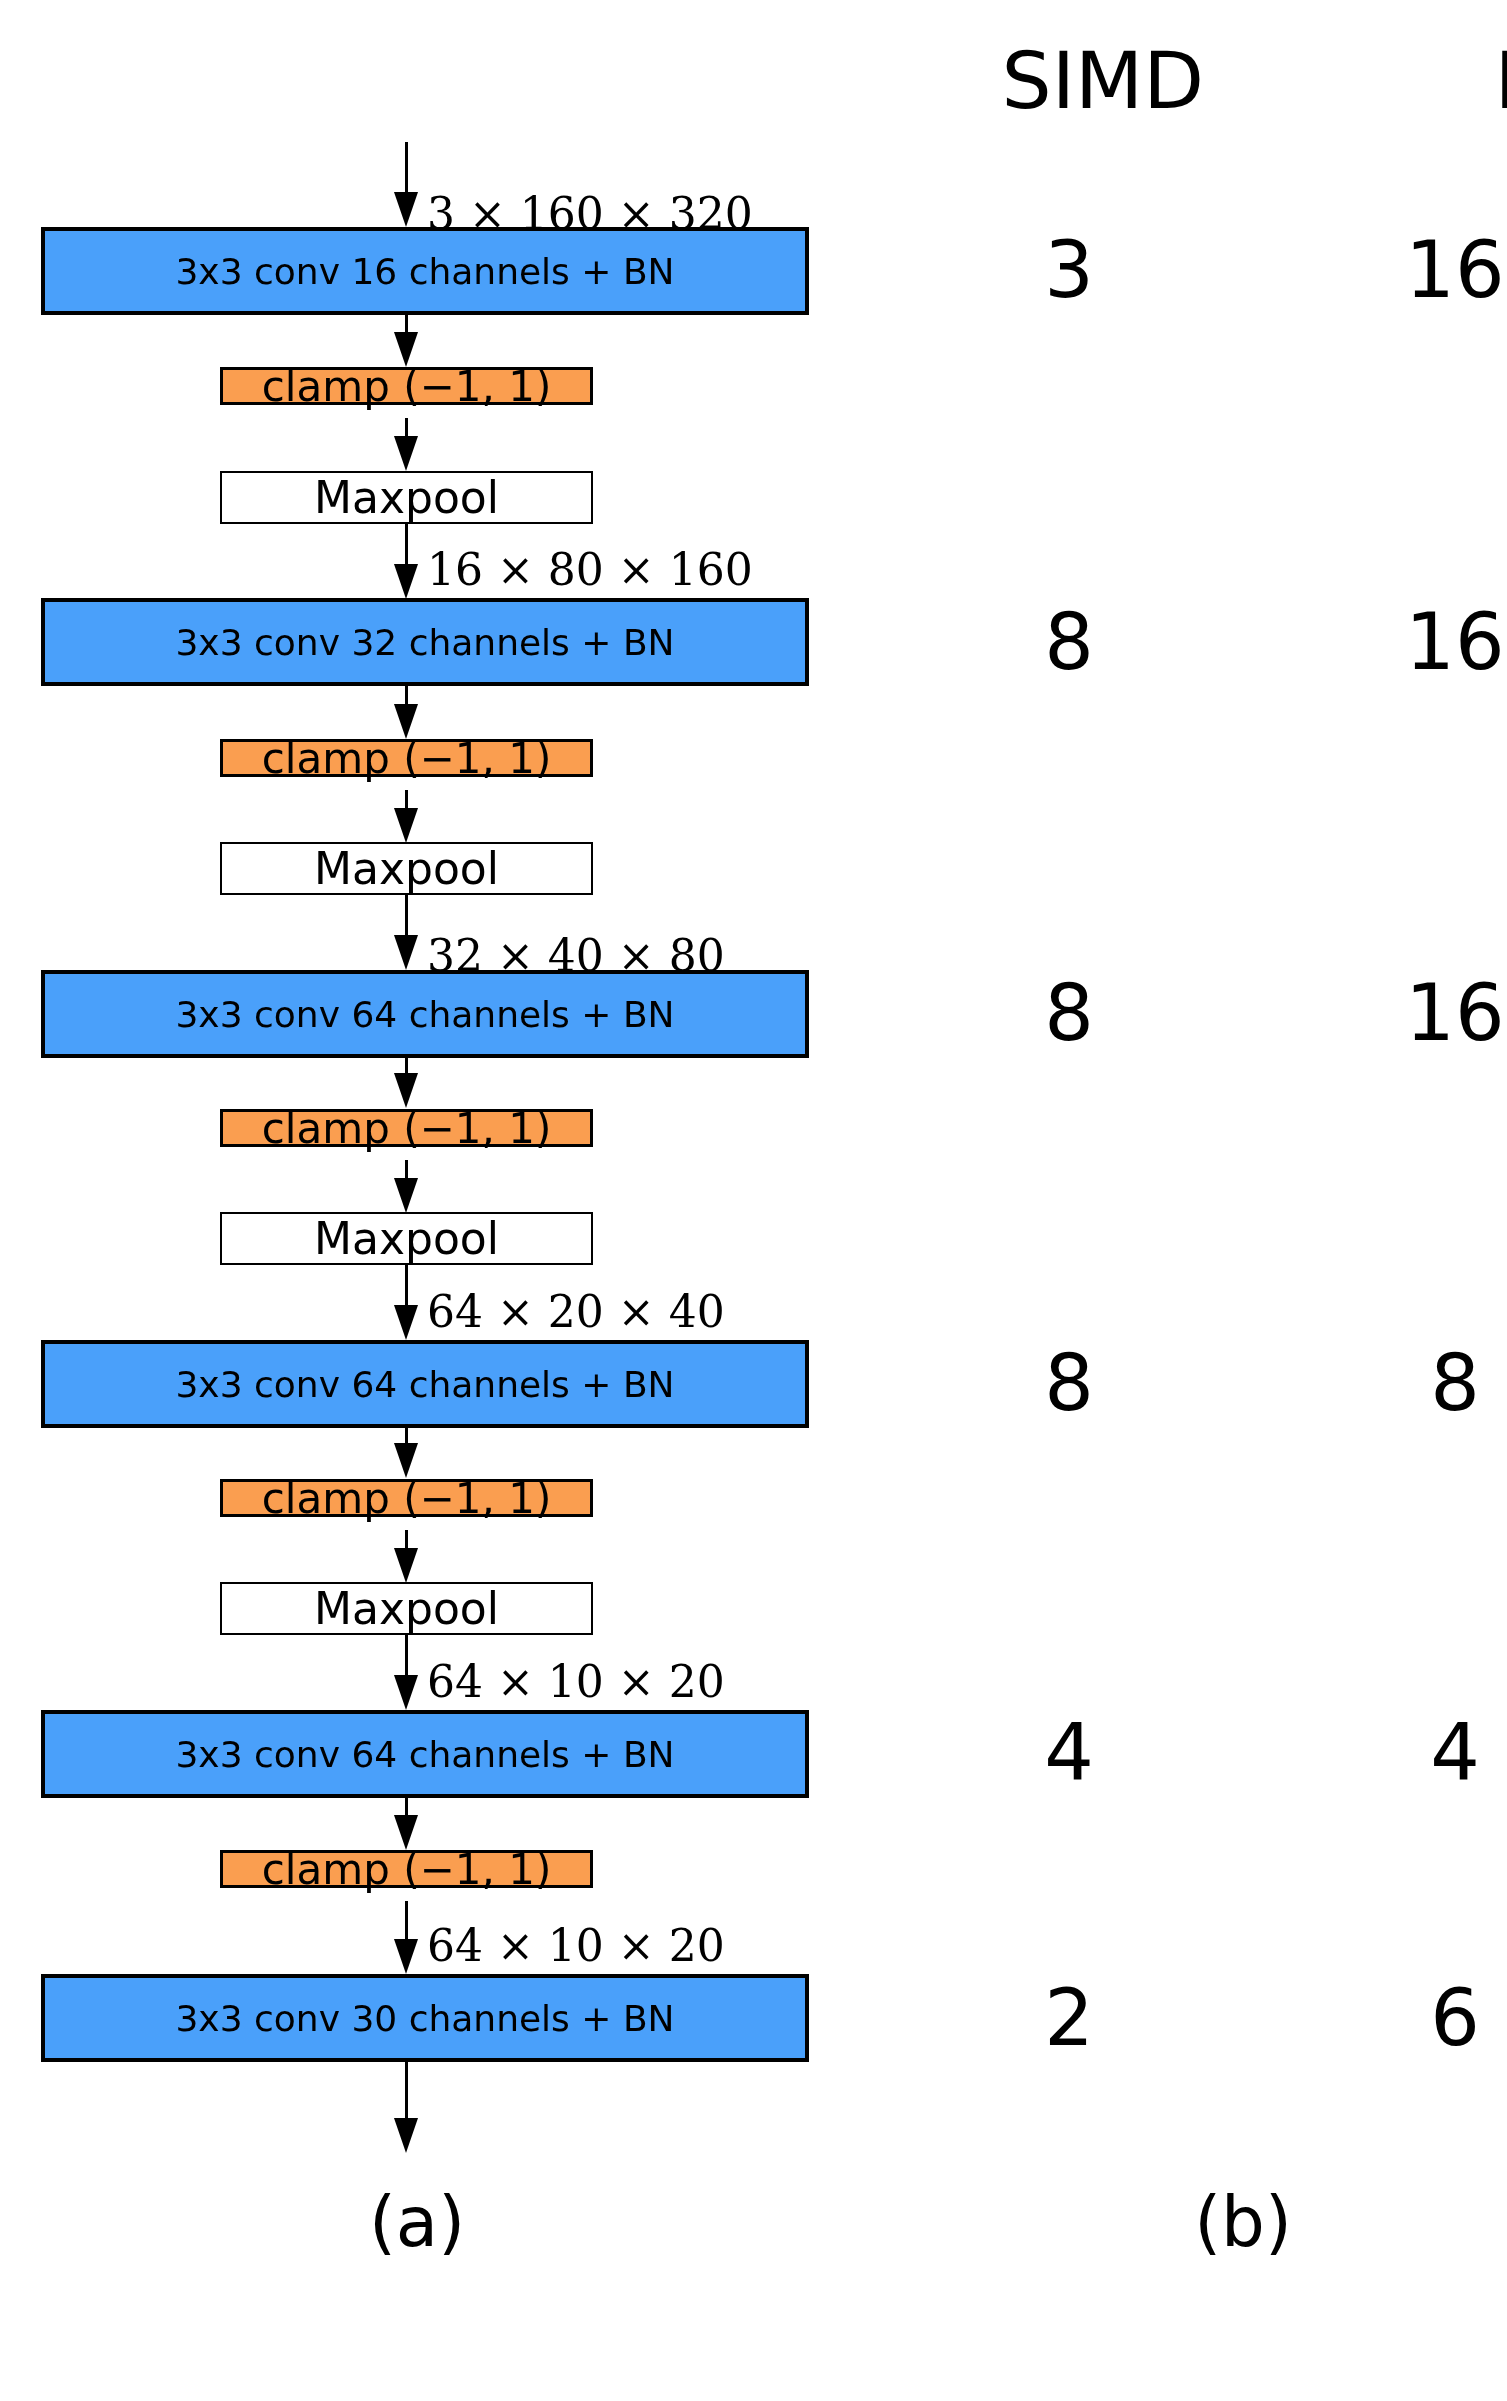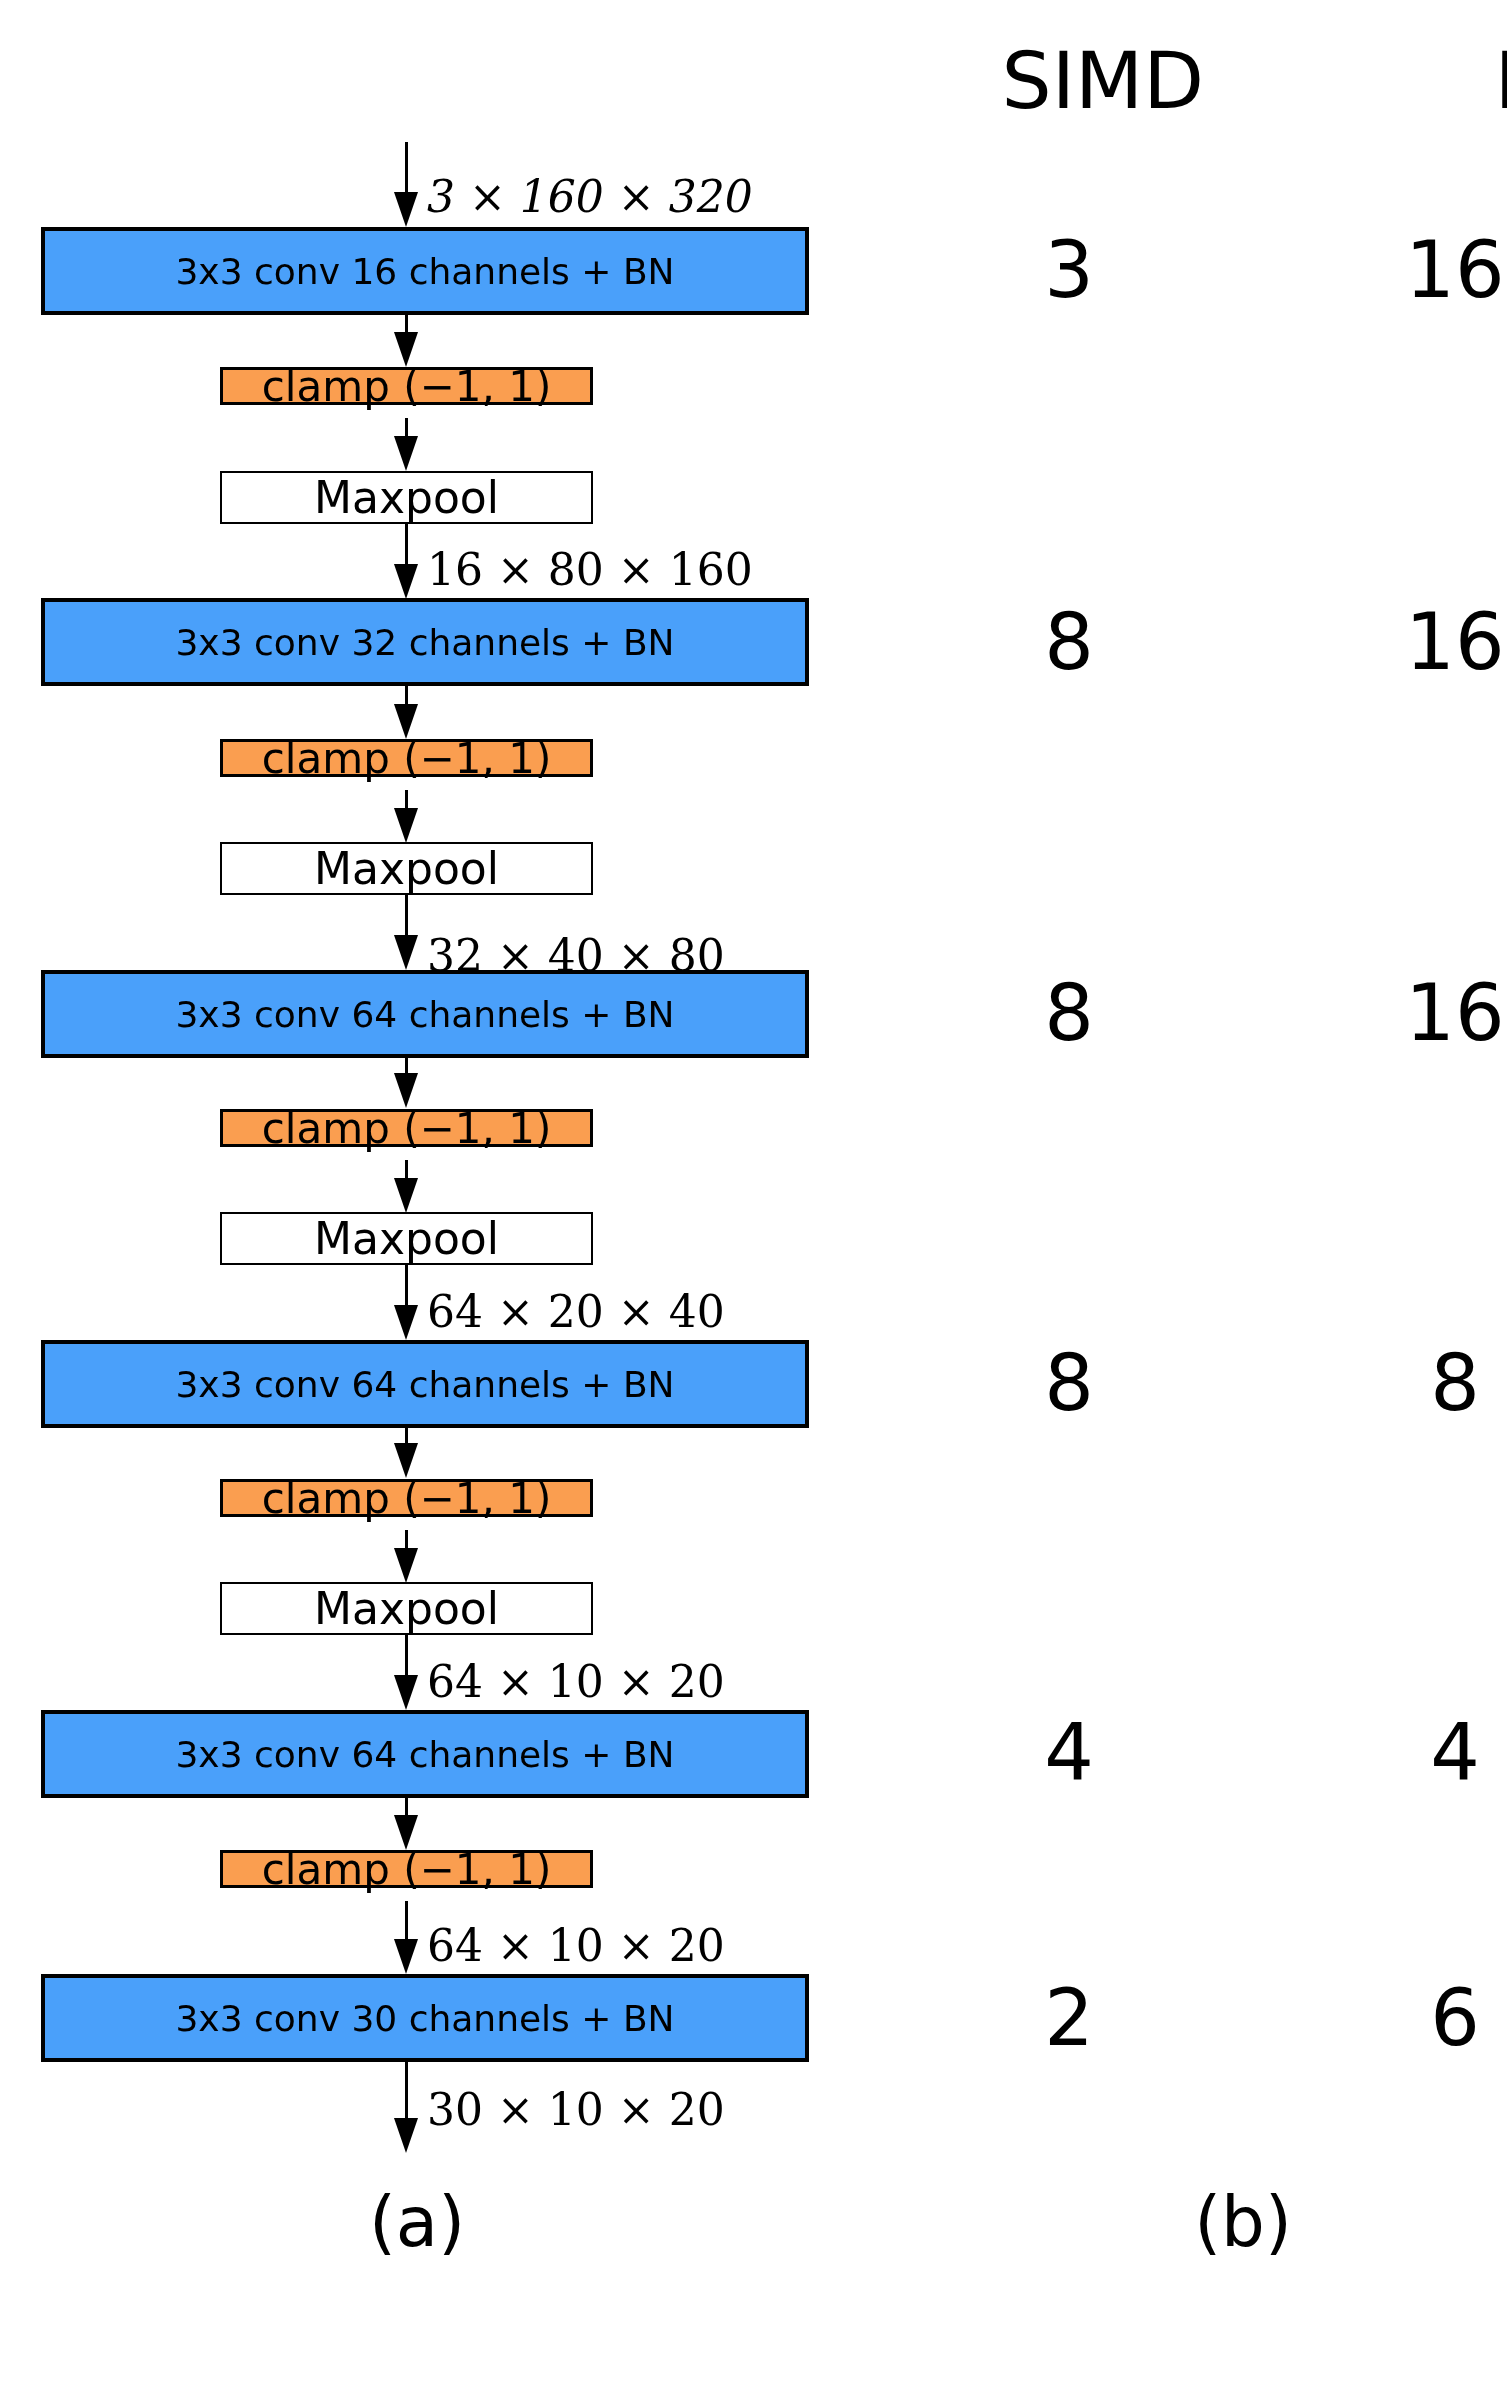--- a/index.html
+++ b/index.html
@@ -91,21 +91,21 @@
 
 <div class="canvas">
 
   <div class="colhead" style="left:1058px;top:25.6px;">SIMD</div>
   <div class="colhead" style="left:1446px;top:25.6px;">PE</div>
 
   <div class="arrow" style="top:142px;height:85px;">
       <i class="shaft"></i>
       <i class="head"></i>
     </div>
-  <div class="dim" style="top:168px;font-style:italic;">3 × 160 × 320</div>
+  <div class="dim" style="top:185px;">3 × 160 × 320</div>
 
   <div class="node conv" style="top:227px;">3x3 conv 16 channels + BN</div>
   <div class="numcell" style="left:1069px;top:219px;">3</div>
   <div class="numcell" style="left:1455px;top:219px;">16</div>
   <div class="arrow" style="top:314px;height:53px;">
       <i class="shaft"></i>
       <i class="head"></i>
     </div>
   <div class="node clamp" style="top:367px;">clamp (−1, 1)</div>
   <div class="arrow" style="top:418px;height:53px;">
@@ -190,19 +190,18 @@
     </div>
   <div class="dim" style="top:1917px;">64 × 10 × 20</div>
 
   <div class="node conv" style="top:1974px;">3x3 conv 30 channels + BN</div>
   <div class="numcell" style="left:1069px;top:1967px;">2</div>
   <div class="numcell" style="left:1455px;top:1967px;">6</div>
   <div class="arrow" style="top:2062px;height:91px;">
       <i class="shaft"></i>
       <i class="head"></i>
     </div>
-  <div class="dim" style="top:2081px;">30 × 10 × 20</div>
 
   <div class="subfig" style="left:417px;top:2164px;">(a)</div>
   <div class="subfig" style="left:1243px;top:2164px;">(b)</div>
 
 </div>
 
 
 </body></html>

